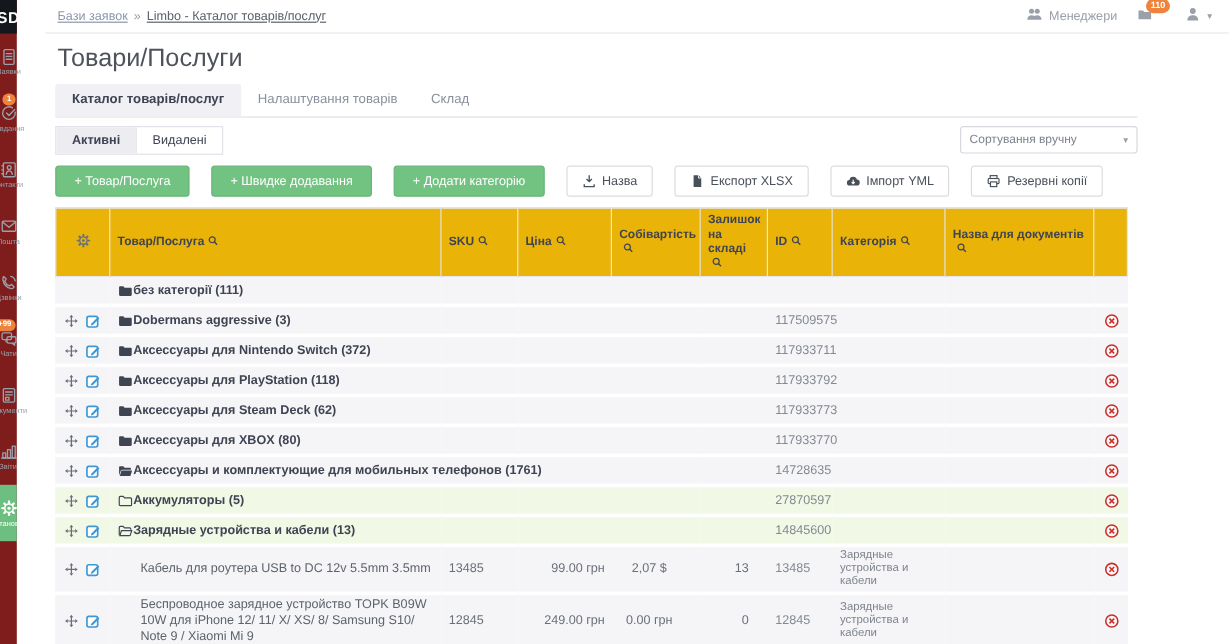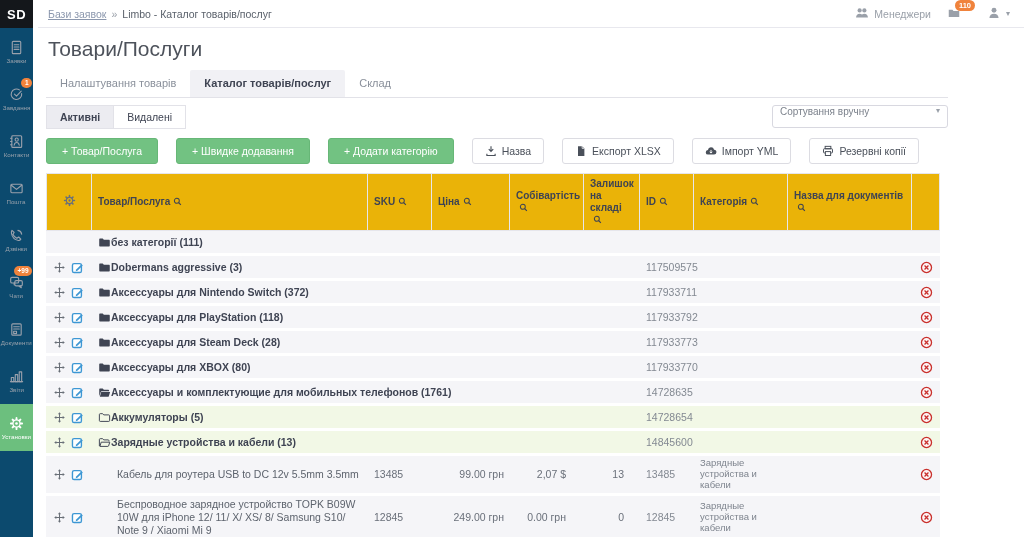--- a/index.html
+++ b/index.html
@@ -1,37 +1,37 @@
 <!DOCTYPE html>
 <html><head>
 <meta charset="utf-8">
 <style>
   * { margin:0; padding:0; box-sizing:border-box; }
   html,body { width:1024px; height:537px; overflow:hidden; background:#fff;
     font-family:"Liberation Sans","DejaVu Sans",sans-serif; }
 
   
-  .sidebar { position:absolute; left:0; top:0; width:33px; height:537px; background:#0c4a6e; z-index:5; }
+  .sidebar { position:absolute; left:0; top:0; width:14px; height:537px; background:#7f1d1d; z-index:5; }
   .logo { height:28px; background:#14171b; color:#fff; font-weight:bold; font-size:13px;
     display:flex; align-items:center; justify-content:center; letter-spacing:.5px; }
   .side-item { height:47px; display:flex; flex-direction:column; align-items:center;
     justify-content:center; gap:2px; position:relative; cursor:pointer; }
   .side-item svg { width:15px; height:15px; }
   .side-item .lbl { font-size:6.5px; color:#97a0ab; white-space:nowrap; transform:scale(.95); }
   .side-item.active { background:#6cbf7e; }
   .side-item.active .lbl { color:#fff; }
   .sbadge { position:absolute; top:3px; right:1px; background:#f0833c; color:#fff;
     font-size:6.5px; font-weight:bold; border-radius:8px; padding:1.5px 3.5px; line-height:1; }
 
   
   .topbar { margin-left:38px; height:28px; border-bottom:1px solid #e8e8ee;
     display:flex; align-items:center; padding:0 14px 0 10px; font-size:10.5px; background:#fff; }
   .crumb-link { color:#8b97ad; text-decoration:underline; cursor:pointer; }
   .crumb-sep { color:#9aa0a9; margin:0 5px; }
-  .crumb-cur { color:#5a616b; }
+  .crumb-cur { color:#5a616b;text-decoration:underline; }
   .top-right { margin-left:auto; display:flex; align-items:center; gap:16px; color:#9aa0a9; }
   .top-item { display:flex; align-items:center; gap:5px; cursor:pointer; position:relative; }
   .top-item svg { width:14px; height:14px; }
   .tbadge { position:absolute; top:-6px; right:-14px; background:#f0833c; color:#fff;
     font-size:7.5px; font-weight:bold; border-radius:8px; padding:2px 4px; line-height:1; }
   .caret { color:#9aa0a9; font-size:8px; }
 
   
   .content { margin-left:38px; padding:0 0 0 8px; }
   .main { width:902px; }
@@ -39,22 +39,22 @@
 
   .tabs { display:flex; border-bottom:1px solid #e2e2e8; }
   .tab { padding:7px 14px 8px; font-size:11px; color:#8a909b; cursor:pointer; white-space:nowrap; }
   .tab.active { background:#f1f1f5; color:#3f4453; font-weight:bold; border-radius:2px 2px 0 0; }
 
   .filter-row { display:flex; align-items:flex-start; margin-top:7px; }
   .seg { display:flex; border:1px solid #e2e2e8; border-radius:0; overflow:hidden; background:#fff; }
   .seg-item { padding:5px 13px; font-size:10.5px; color:#3f4453; cursor:pointer; }
   .seg-item + .seg-item { border-left:1px solid #e2e2e8; }
   .seg-item.active { background:#ececf1; font-weight:bold; }
-  .sort-select { margin-left:auto; width:176px; height:23px; border:1px solid #d8d8e0;
-    border-radius:3px; color:#7c828c; font-size:10px; display:flex; 
+  .sort-select { margin-left:auto; width:148px; height:23px; border:1px solid #d8d8e0;
+    border-radius:3px; color:#7c828c; font-size:10px; display:flex; align-items:center;
     justify-content:space-between; padding:0 7px; cursor:pointer; background:#fff; }
 
   .buttons-row { display:flex; gap:18px; margin-top:9px; }
   .btn { font-size:10.5px; border-radius:3px; cursor:pointer; display:flex; align-items:center;
     gap:5px; white-space:nowrap; }
   .btn-green { background:#72c282; color:#fff; padding:6px 15px; border:1px solid #67b777; }
   .btn-white { background:#fff; border:1px solid #dcdce2; color:#4a505a; padding:5px 12px; }
   .btn-white svg { width:12px; height:12px; }
 
   
@@ -69,21 +69,21 @@
   tbody td { background:#f5f5f8; border-bottom:3px solid #fff; padding:2px 6px; color:#6a707a;
     height:25px; vertical-align:middle; }
   tr.highlight td { background:#f2f8e6; }
   td.c-settings { }
   .settings-inner { display:flex; align-items:center; justify-content:space-between; padding:0 2px; }
   .settings-inner svg { cursor:pointer; }
   td.c-name .name-inner { display:flex; align-items:center; gap:0; }
   .cat-name { color:#3f4453; font-weight:bold; white-space:nowrap; cursor:pointer; }
   .prod-name { color:#5d636d; margin-left:19px; line-height:1.25; cursor:pointer; display:block; }
   td.c-price, td.c-cost { text-align:right; }
-  td.c-cost { padding-right:18px; }
+  td.c-cost { padding-right:18px;text-align:center; }
   td.c-stock { text-align:right; padding-right:16px; }
   td.c-id { color:#838992; }
   td.c-category { font-size:9.5px; color:#7e848e; line-height:1.15; }
   td.c-delete { text-align:center; }
   td.c-delete svg { width:13px; height:13px; cursor:pointer; vertical-align:middle; }
   .folder-ic { flex:0 0 auto; width:13px; height:13px; }
   .move-ic { width:11px; height:11px; }
   .edit-ic { width:13px; height:13px; }
 </style>
 </head>
@@ -208,22 +208,22 @@
           </svg></span>
       <span class="caret">▾</span>
     </span>
   </div>
 </div>
 
 <div class="content">
   <div class="main">
     <h1>Товари/Послуги</h1>
     <div class="tabs" id="tabs">
+        <div class="tab active">Каталог товарів/послуг</div>
         <div class="tab">Налаштування товарів</div>
-        <div class="tab active">Каталог товарів/послуг</div>
         <div class="tab">Склад</div>
       </div>
     <div class="filter-row">
       <div class="seg" id="filter-tabs">
           <div class="seg-item active">Активні</div>
           <div class="seg-item">Видалені</div>
         </div>
       <div class="sort-select">
         <span>Сортування вручну</span>
         <span class="caret">▾</span>
@@ -491,21 +491,21 @@
                   <rect x="1.8" y="3.2" width="11" height="11" rx="2" fill="#fff" stroke="#3d97d4" stroke-width="1.7"></rect>
                   <path d="M6.4 10.5l6.6-6.6 1.5 1.5-6.6 6.6-2.2.7z" fill="#3d97d4"></path>
                 </svg>
               </div>
             </td>
             <td class="c-name">
               <div class="name-inner">
                 <svg class="folder-ic" viewBox="0 0 16 16">
                   <path d="M1.5 4.3c0-.7.5-1.2 1.2-1.2h3.1l1.4 1.5h6.1c.7 0 1.2.5 1.2 1.2v6c0 .7-.5 1.2-1.2 1.2H2.7c-.7 0-1.2-.5-1.2-1.2z" fill="#3f4453"></path>
                 </svg>
-                <span class="cat-name">Аксессуары для Steam Deck (28)</span>
+                <span class="cat-name">Аксессуары для Steam Deck (62)</span>
               </div>
             </td>
             <td class="c-sku"></td>
             <td class="c-price"></td>
             <td class="c-cost"></td>
             <td class="c-stock"></td>
             <td class="c-id">117933773</td>
             <td class="c-category"></td>
             <td class="c-docname"></td>
             <td class="c-delete"><svg viewBox="0 0 16 16">
@@ -622,21 +622,21 @@
                 <svg class="folder-ic" viewBox="0 0 16 16">
                   <path d="M1.7 4.3c0-.6.4-1 1-1h3l1.4 1.5h6.2c.6 0 1 .4 1 1v6c0 .6-.4 1-1 1H2.7c-.6 0-1-.4-1-1z" fill="none" stroke="#3f4453" stroke-width="1.2"></path>
                 </svg>
                 <span class="cat-name">Аккумуляторы (5)</span>
               </div>
             </td>
             <td class="c-sku"></td>
             <td class="c-price"></td>
             <td class="c-cost"></td>
             <td class="c-stock"></td>
-            <td class="c-id">14728654</td>
+            <td class="c-id">27870597</td>
             <td class="c-category"></td>
             <td class="c-docname"></td>
             <td class="c-delete"><svg viewBox="0 0 16 16">
                 <circle cx="8" cy="8" r="6.2" fill="#fdf5f5" stroke="#c9302c" stroke-width="1.6"></circle>
                 <path d="M5.6 5.6l4.8 4.8M10.4 5.6l-4.8 4.8" stroke="#c9302c" stroke-width="1.6"></path>
               </svg></td>
           </tr>
           <tr class="highlight">
             <td class="c-settings">
               <div class="settings-inner">

